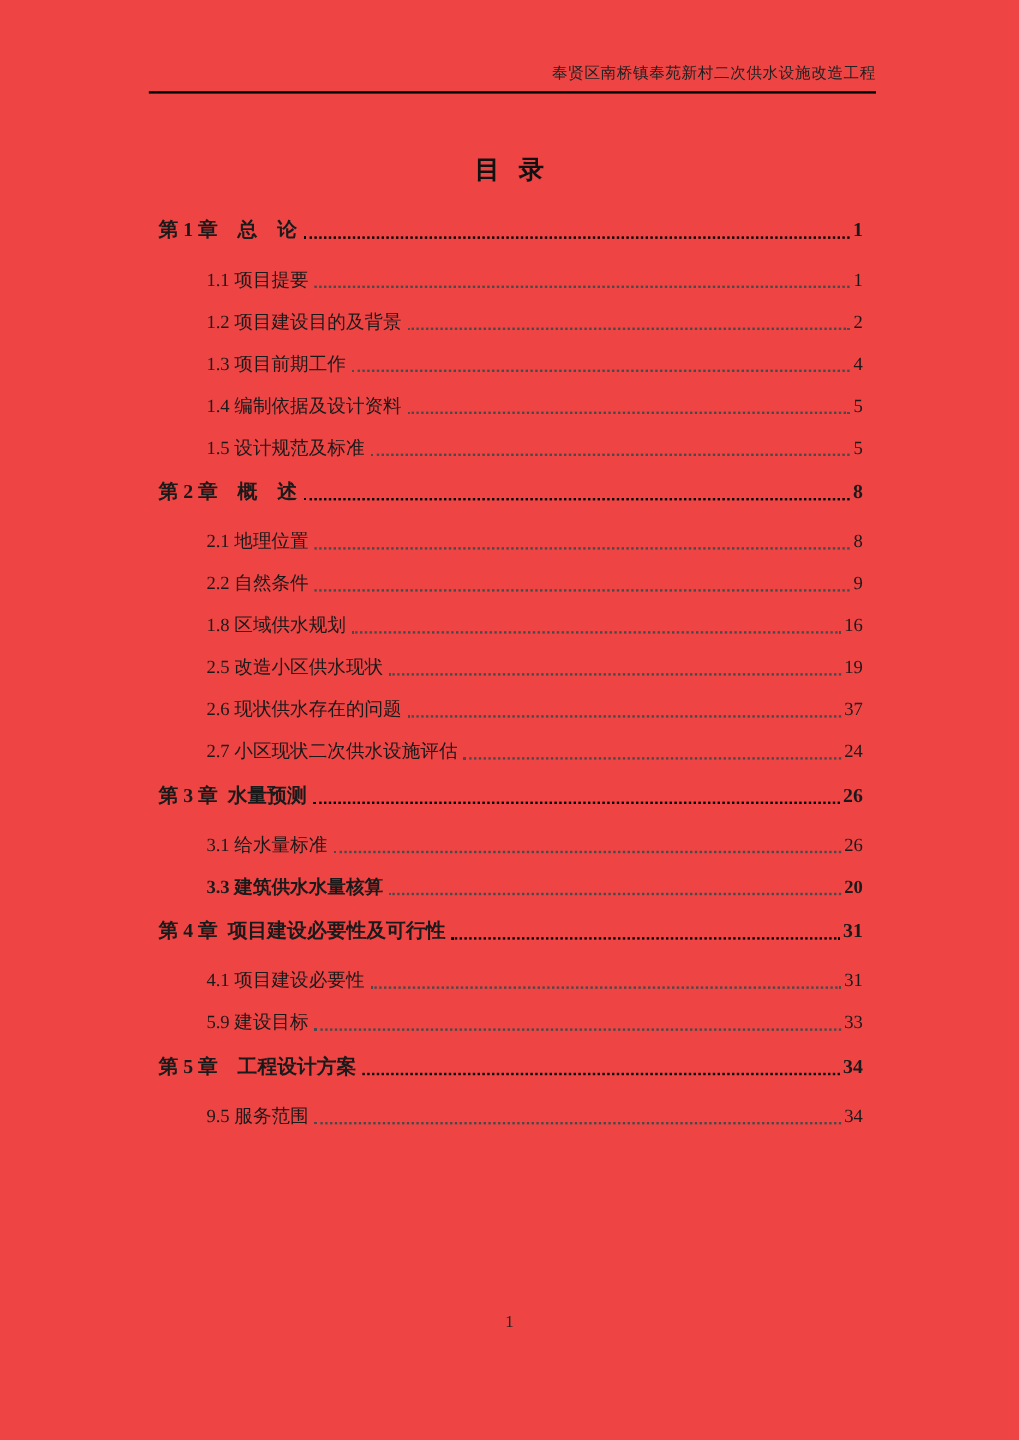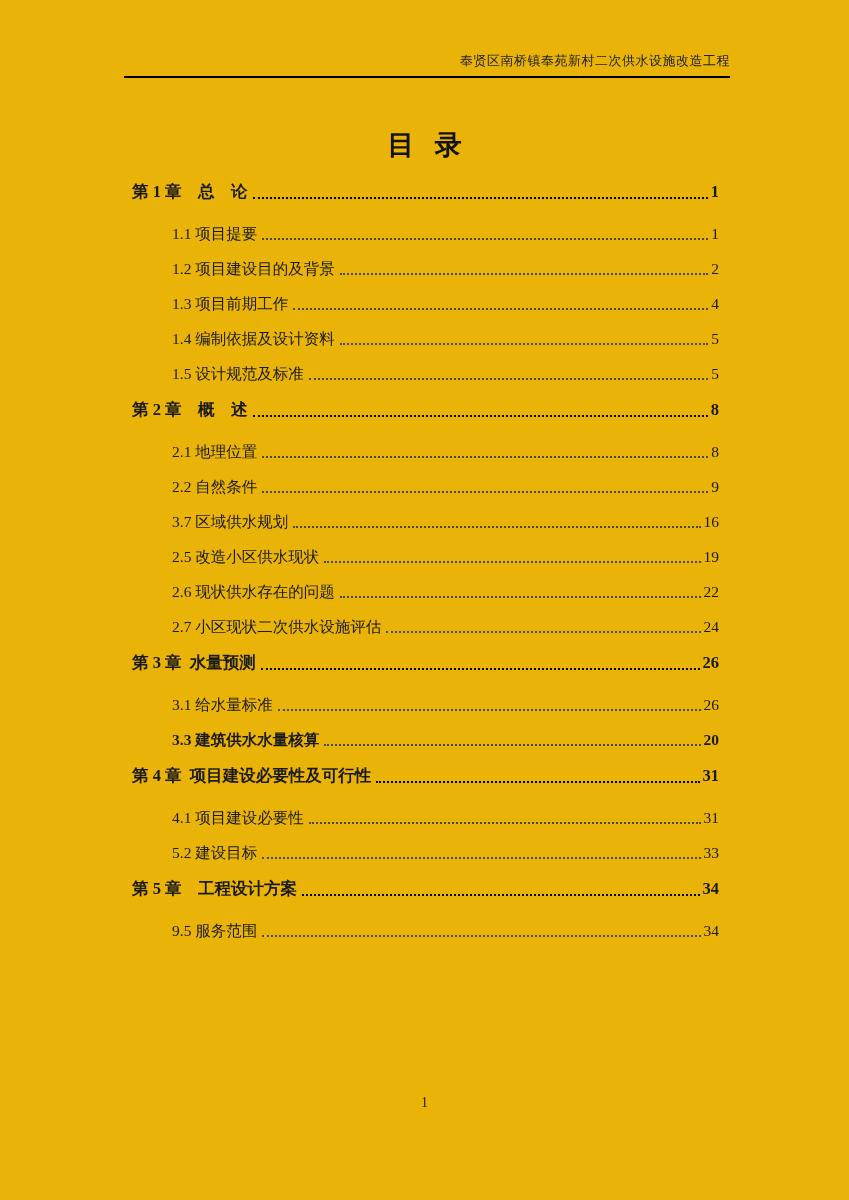--- a/index.html
+++ b/index.html
@@ -4,21 +4,21 @@
 <style>
   html, body {
     margin: 0;
     padding: 0;
     background: #ffffff;
   }
   .page {
     position: relative;
     width: 849px;
     height: 1200px;
-    background: #eab308;
+    background: #ef4444;
     font-family: "Liberation Serif", "DejaVu Serif", serif;
     color: #1a1a1a;
     overflow: hidden;
   }
   .header {
     position: absolute;
     top: 52px;
     left: 124px;
     width: 606px;
     text-align: right;
@@ -28,21 +28,21 @@
     padding-bottom: 6px;
     border-bottom: 2px solid #000;
   }
   .doc-title {
     position: absolute;
     top: 127px;
     left: 0;
     width: 100%;
     margin: 0;
     text-align: center;
-    font-size: 27px;
+    font-size: 21px;
     font-weight: 600;
     white-space: pre;
     color: #111;
   }
   .toc {
     position: absolute;
     top: 173px;
     left: 132px;
     width: 587px;
   }
@@ -155,35 +155,35 @@
   </div>
 
   <div class="toc-row">
     <span class="toc-label">2.2 自然条件</span>
     <span class="dots"></span>
     <span class="toc-page-num">9</span>
   </div>
 
 
   <div class="toc-row">
-    <span class="toc-label">3.7 区域供水规划</span>
+    <span class="toc-label">1.8 区域供水规划</span>
     <span class="dots"></span>
     <span class="toc-page-num">16</span>
   </div>
 
   <div class="toc-row">
     <span class="toc-label">2.5 改造小区供水现状</span>
     <span class="dots"></span>
     <span class="toc-page-num">19</span>
   </div>
 
   <div class="toc-row">
     <span class="toc-label">2.6 现状供水存在的问题</span>
     <span class="dots"></span>
-    <span class="toc-page-num">22</span>
+    <span class="toc-page-num">37</span>
   </div>
 
   <div class="toc-row">
     <span class="toc-label">2.7 小区现状二次供水设施评估</span>
     <span class="dots"></span>
     <span class="toc-page-num">24</span>
   </div>
 
   <div class="toc-row chapter">
     <span class="toc-label">第 3 章  水量预测</span>
@@ -211,21 +211,21 @@
   </div>
 
   <div class="toc-row">
     <span class="toc-label">4.1 项目建设必要性</span>
     <span class="dots"></span>
     <span class="toc-page-num">31</span>
   </div>
 
 
   <div class="toc-row">
-    <span class="toc-label">5.2 建设目标</span>
+    <span class="toc-label">5.9 建设目标</span>
     <span class="dots"></span>
     <span class="toc-page-num">33</span>
   </div>
 
   <div class="toc-row chapter">
     <span class="toc-label">第 5 章　工程设计方案</span>
     <span class="dots"></span>
     <span class="toc-page-num">34</span>
   </div>
 

